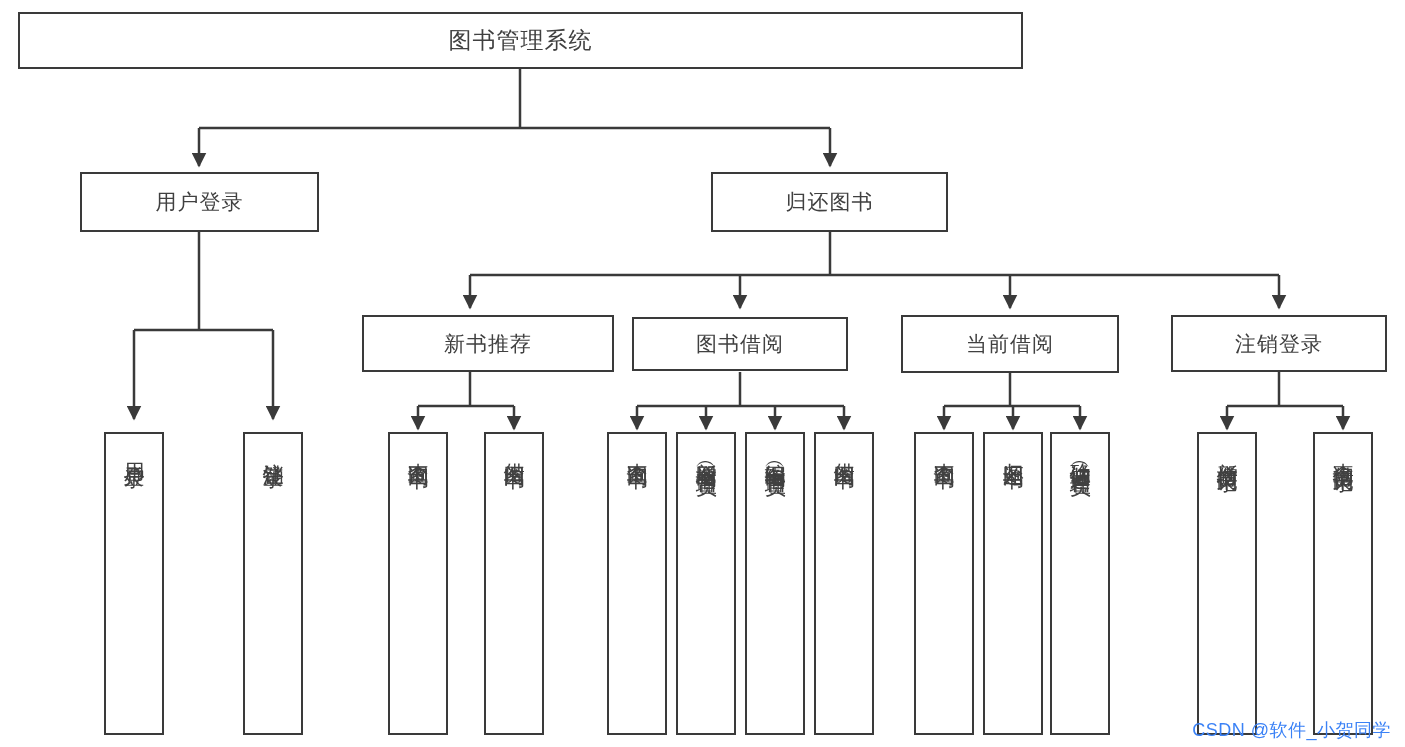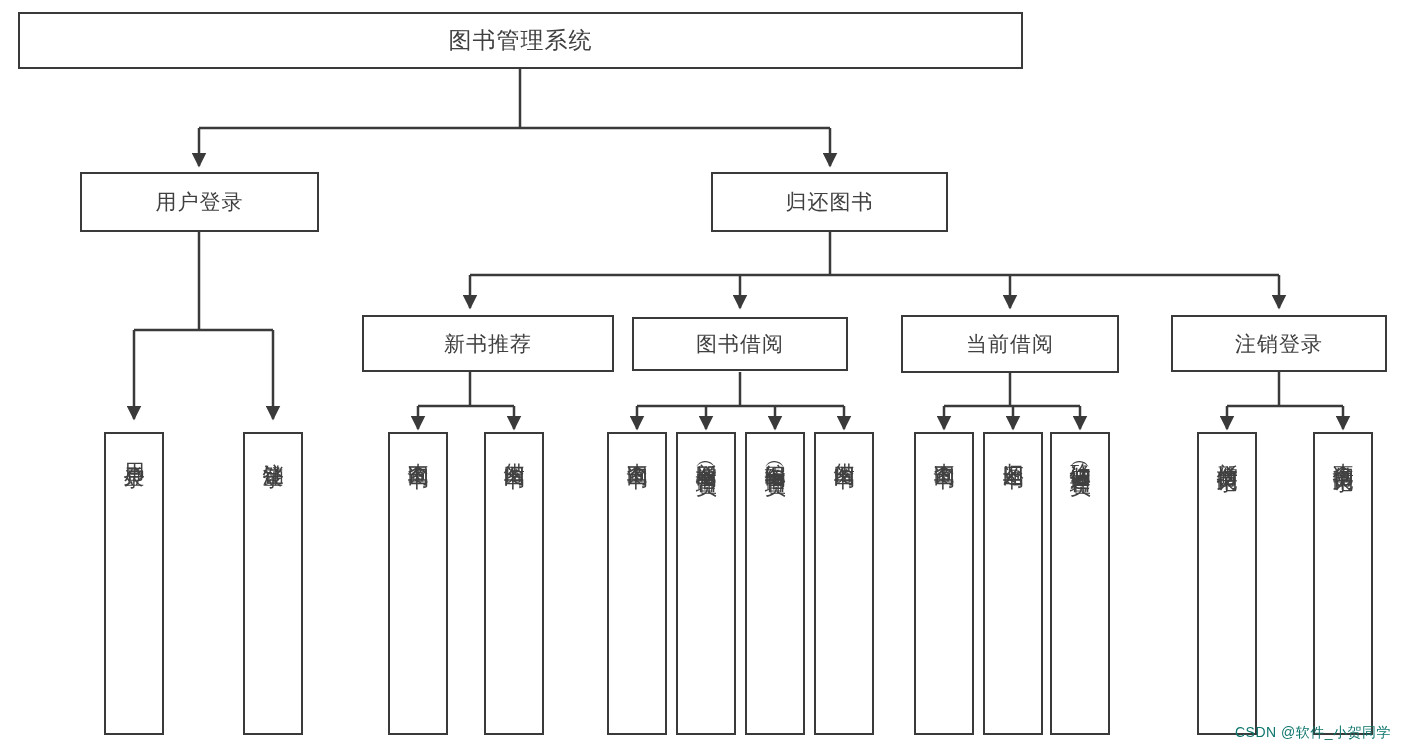--- a/index.html
+++ b/index.html
@@ -52,22 +52,22 @@
   .node.leaf .vtext {
     writing-mode: vertical-rl;
     text-orientation: upright;
     line-height: 1.06;
     white-space: nowrap;
   }
   .watermark {
     position: absolute;
     right: 14px;
     bottom: 5px;
-    font-size: 14px;
-    color: #0f766e;
+    font-size: 18px;
+    color: #3b82f6;
     letter-spacing: 0.5px;
     z-index: 5;
     white-space: nowrap;
     text-align: right;
   }
 </style>
 </head>
 <body>
 
 <div id="canvas">

